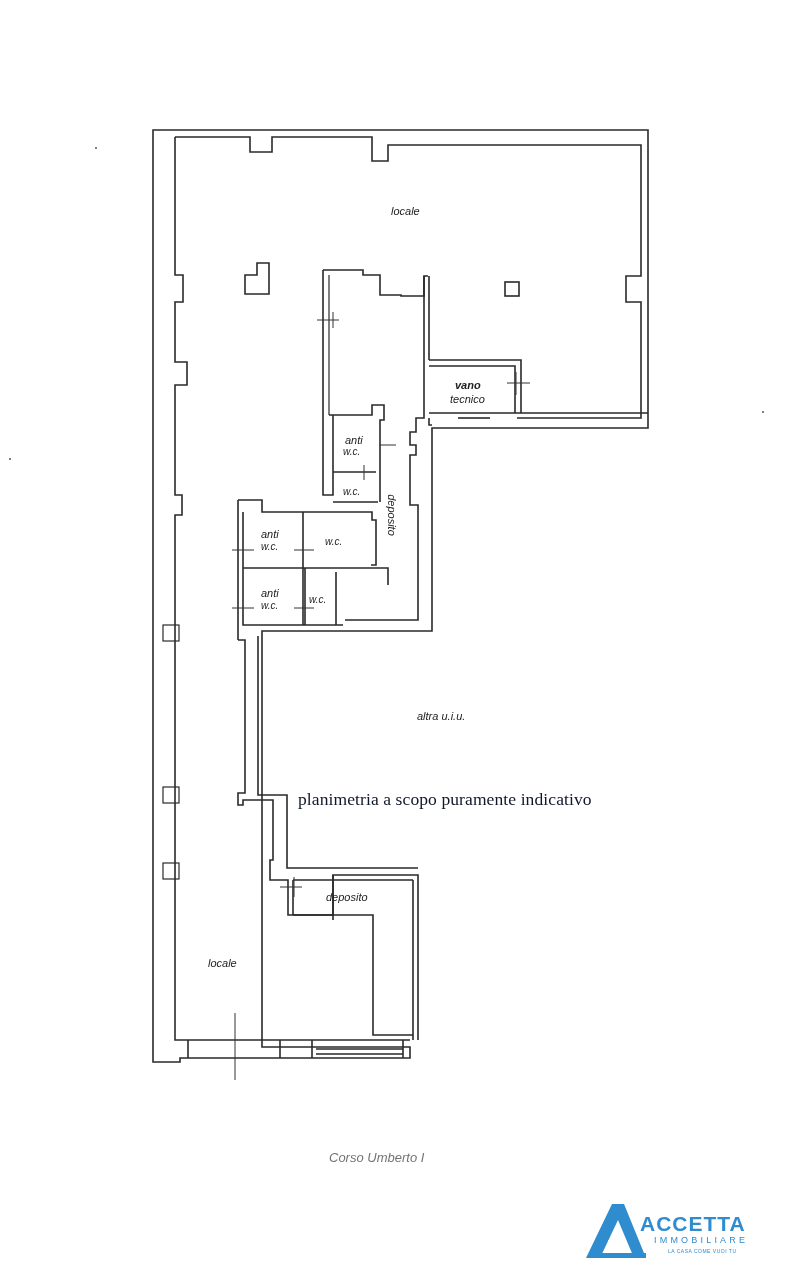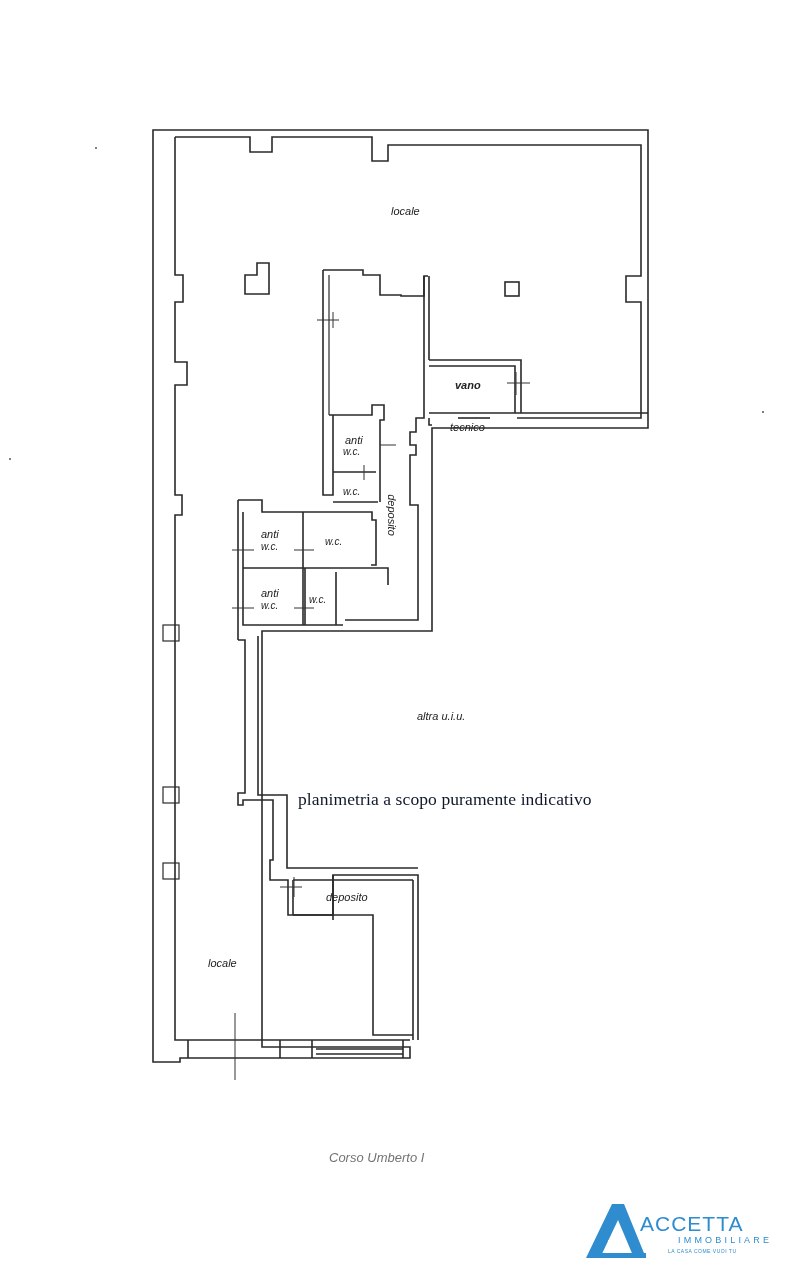--- a/index.html
+++ b/index.html
@@ -7,22 +7,22 @@
   #plan { position: absolute; left: 0; top: 0; width: 787px; height: 1280px; }
   .wall { fill: none; stroke: #2a2a2a; stroke-width: 1.6; stroke-linejoin: miter; }
   .wall-thin { fill: none; stroke: #2a2a2a; stroke-width: 1.2; }
   .mark { stroke: #333; stroke-width: 1; }
   .room-label { position: absolute; font-family: "Liberation Sans", sans-serif; font-style: italic; font-size: 11px; color: #222; line-height: 12px; text-align: center; white-space: nowrap; }
   .room-label.small { font-size: 10px; text-align: center; }
   .note { position: absolute; left: 298px; top: 789px; font-family: Liberation Serif, serif; font-size: 17.5px; color: #0f172a; white-space: nowrap; letter-spacing: 0.1px; }
   .street { position: absolute; left: 329px; top: 1150px; font-family: "Liberation Sans", sans-serif; font-style: italic; font-size: 13px; color: #737373; white-space: nowrap; }
   .vertical { transform-origin: center; transform: rotate(90deg); }
   .logo { position: absolute; left: 584px; top: 1200px; width: 190px; height: 62px; }
-  .logo-name { position: absolute; left: 640px; top: 1212px; font-family: "Liberation Sans", sans-serif; font-weight: normal; font-size: 21px; color: #2e8ccf; letter-spacing: 1px; white-space: nowrap; }
-  .logo-sub { position: absolute; left: 654px; top: 1235px; font-family: "Liberation Sans", sans-serif; font-size: 9px; color: #2e8ccf; letter-spacing: 3.2px; white-space: nowrap; margin-left: 24px; }
+  .logo-name { position: absolute; left: 640px; top: 1212px; font-family: "Liberation Sans", sans-serif; font-weight: bold; font-size: 21px; color: #2e8ccf; letter-spacing: 1px; white-space: nowrap; }
+  .logo-sub { position: absolute; left: 654px; top: 1235px; font-family: "Liberation Sans", sans-serif; font-size: 9px; color: #2e8ccf; letter-spacing: 3.2px; white-space: nowrap; }
   .logo-tag { position: absolute; left: 668px; top: 1248px; font-family: "Liberation Sans", sans-serif; font-size: 5px; color: #2e8ccf; letter-spacing: 0.5px; white-space: nowrap; }
   .speck { position: absolute; width: 2px; height: 2px; background: #555; border-radius: 1px; }
 </style>
 </head>
 <body>
 
 <svg id="plan" viewBox="0 0 787 1280" xmlns="http://www.w3.org/2000/svg">
 
   <path class="wall" d="M159,130 L648,130 L648,428 L432,428 L432,631 L262,631 L262,1047 L410,1047 L410,1058 L180,1058 L180,1062 L153,1062 L153,130 Z"></path>
 
@@ -74,21 +74,21 @@
     <line class="mark" x1="235" y1="1013" x2="235" y2="1080"></line>
   </g>
 </svg>
 
 <div class="speck" style="left:95px;top:147px;"></div>
 <div class="speck" style="left:9px;top:458px;"></div>
 <div class="speck" style="left:762px;top:411px;"></div>
 
 <div class="room-label" style="left:391px;top:205px;">locale</div>
 <div class="room-label" style="left:455px;top:379px;font-weight:bold;">vano</div>
-<div class="room-label" style="left:450px;top:393px;margin-top:28px;">tecnico</div>
+<div class="room-label" style="left:450px;top:393px;">tecnico</div>
 
 <div class="room-label" style="left:345px;top:434px;">anti</div>
 <div class="room-label small" style="left:343px;top:446px;">w.c.</div>
 <div class="room-label small" style="left:343px;top:486px;">w.c.</div>
 
 <div class="room-label vertical" style="left:371px;top:509px;">deposito</div>
 
 <div class="room-label" style="left:261px;top:528px;">anti</div>
 <div class="room-label small" style="left:261px;top:541px;">w.c.</div>
 <div class="room-label small" style="left:325px;top:536px;">w.c.</div>

